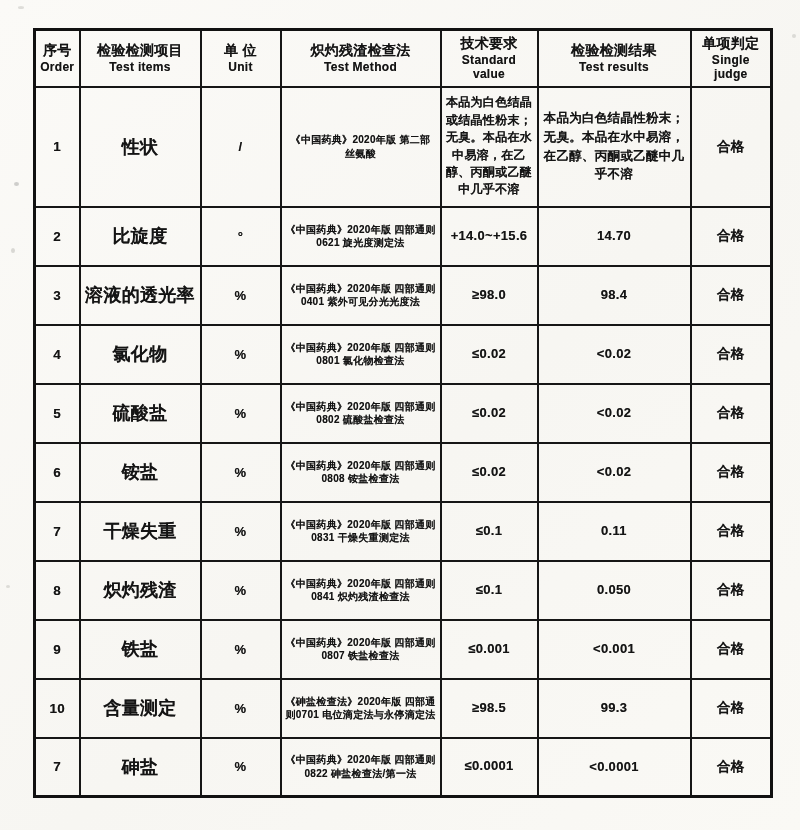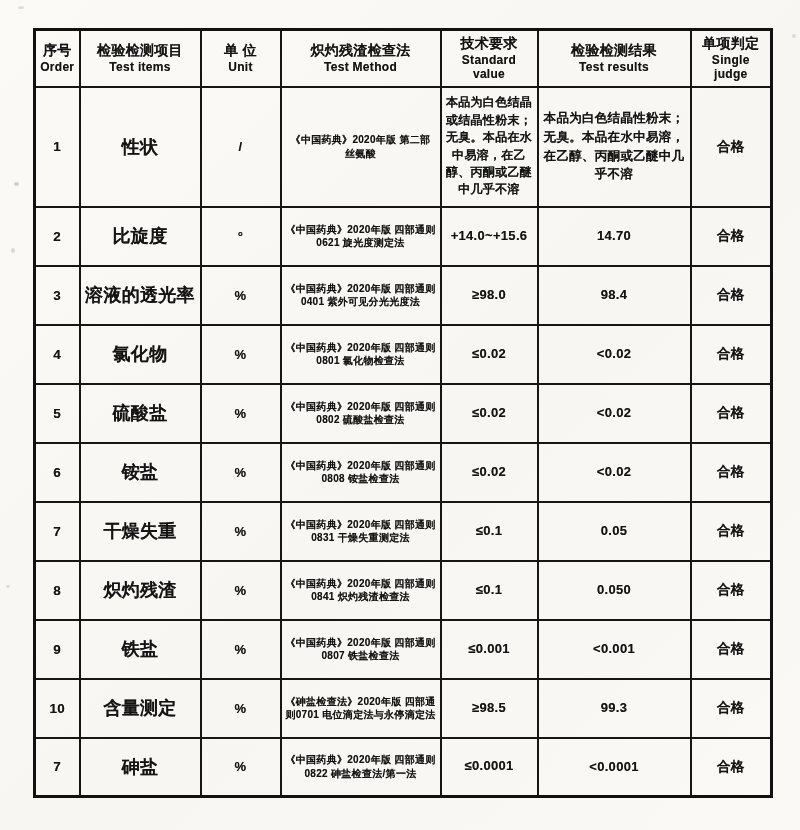--- a/index.html
+++ b/index.html
@@ -176,21 +176,21 @@
         <td class="cell-result">&lt;0.02</td>
         <td class="cell-judge">合格</td>
       </tr>
 
       <tr class="r-std">
         <td class="cell-order">7</td>
         <td class="cell-item">干燥失重</td>
         <td class="cell-unit">%</td>
         <td class="cell-method">《中国药典》2020年版 四部通则0831 干燥失重测定法</td>
         <td class="cell-standard">≤0.1</td>
-        <td class="cell-result">0.05</td>
+        <td class="cell-result">0.11</td>
         <td class="cell-judge">合格</td>
       </tr>
 
       <tr class="r-std">
         <td class="cell-order">8</td>
         <td class="cell-item">炽灼残渣</td>
         <td class="cell-unit">%</td>
         <td class="cell-method">《中国药典》2020年版 四部通则0841 炽灼残渣检查法</td>
         <td class="cell-standard">≤0.1</td>
         <td class="cell-result">0.050</td>

